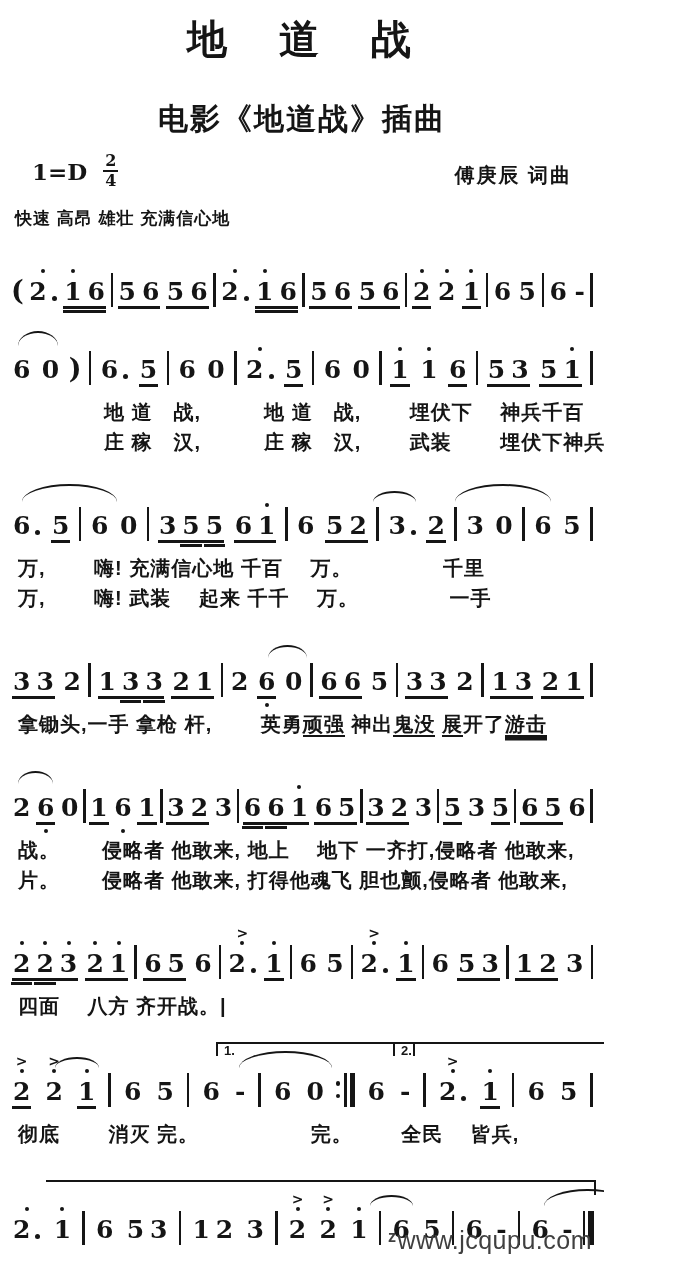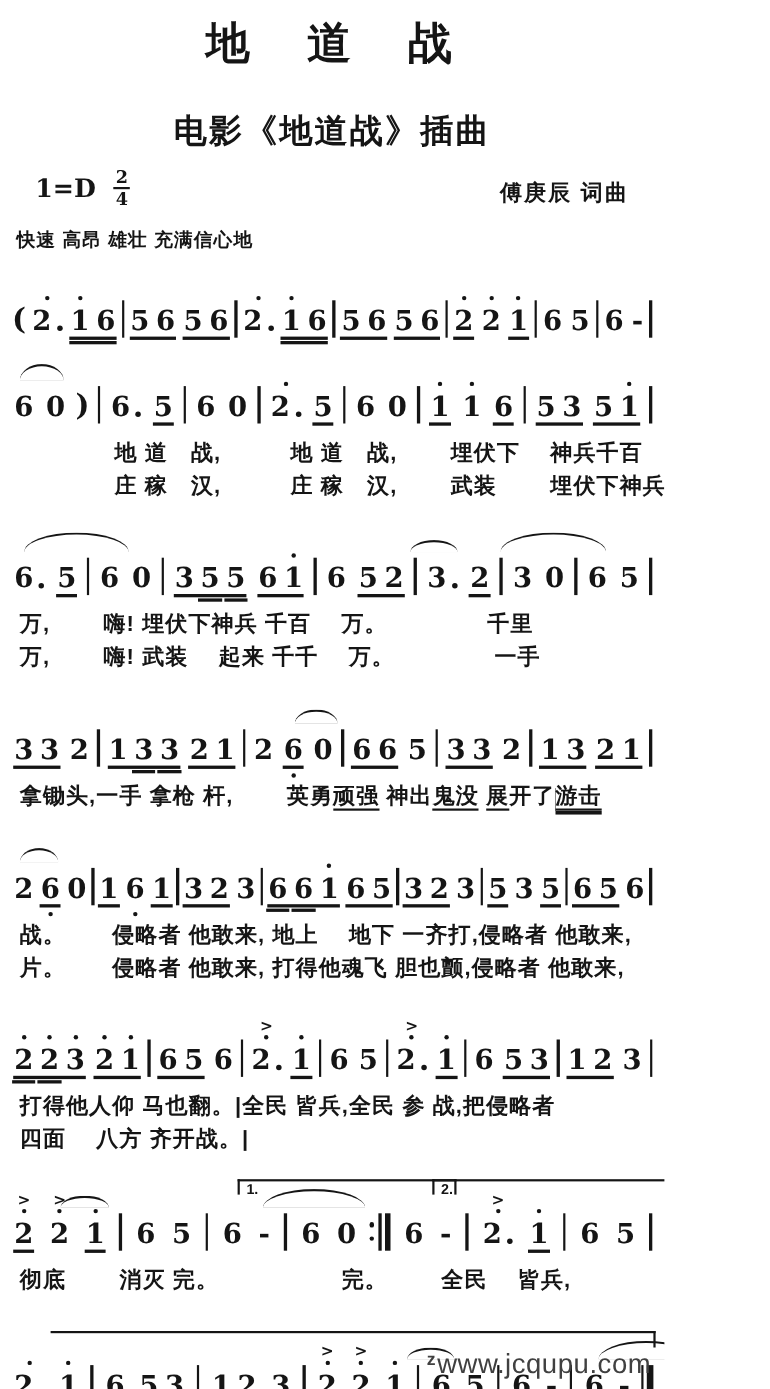--- a/index.html
+++ b/index.html
@@ -339,21 +339,21 @@
             <span class="dg">6</span>
           </span>
           <span class="note">
             <span class="dg">5</span>
           </span>
           <span class="bar"></span>
           <div class="slur" style="left: 13.55px; width: 95.4px; height: 16px; top: 9px;"></div>
           <div class="slur" style="left: 365px; width: 43px; height: 9px; top: 16px;"></div>
           <div class="slur" style="left: 446.55px; width: 96.4px; height: 16px; top: 9px;"></div>
         </div>
-        <div class="lyr"><span>万,　　 嗨! 埋伏下神兵 千百　 万。　　　　 千里</span></div>
+        <div class="lyr"><span>万,　　 嗨! 充满信心地 千百　 万。　　　　 千里</span></div>
         <div class="lyr"><span>万,　　 嗨! 武装　 起来 千千　 万。　　　　 一手</span></div>
       </div>
       <div class="sline l4">
         <div class="nrow">
           <span class="grp">
             <span class="note">
               <span class="dg">3</span>
             </span>
             <span class="note">
               <span class="dg">3</span>
@@ -652,21 +652,20 @@
             <span class="note">
               <span class="dg">2</span>
             </span>
             <span class="ul1"></span>
           </span>
           <span class="note">
             <span class="dg">3</span>
           </span>
           <span class="bar"></span>
         </div>
-        <div class="lyr"><span>打得他人仰 马也翻。|全民 皆兵,全民 参 战,把侵略者</span></div>
         <div class="lyr"><span>四面　 八方 齐开战。|</span></div>
       </div>
       <div class="sline l7">
         <div class="nrow">
           <span class="note">
             <span class="ac">&gt;</span>
             <span class="da"></span>
             <span class="dg">2</span>
             <span class="ul1"></span>
           </span>

